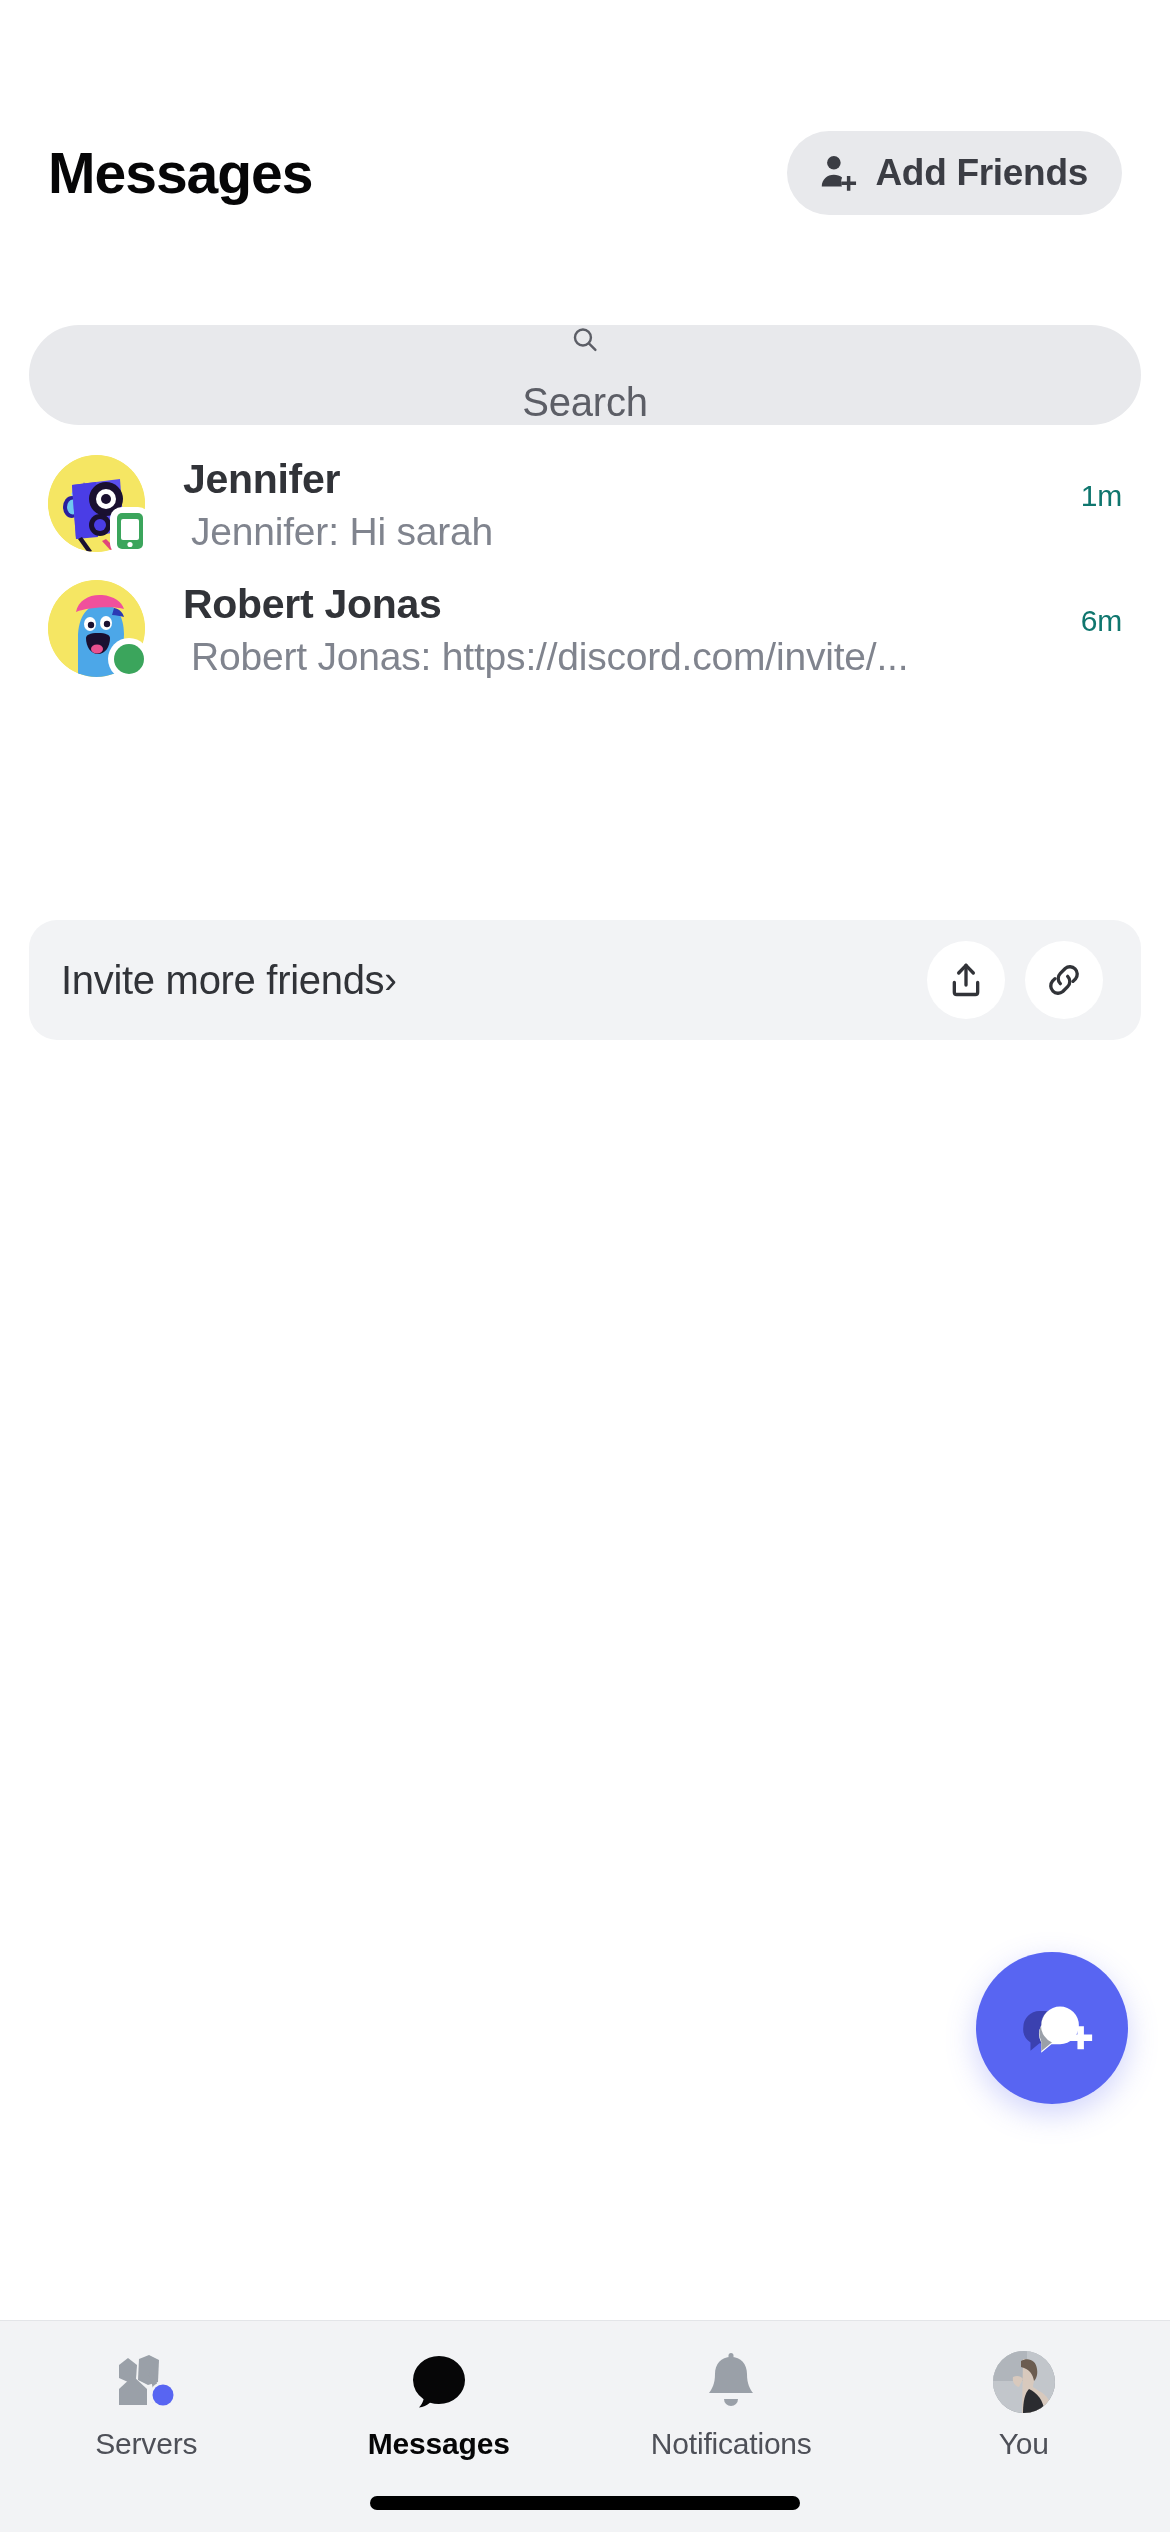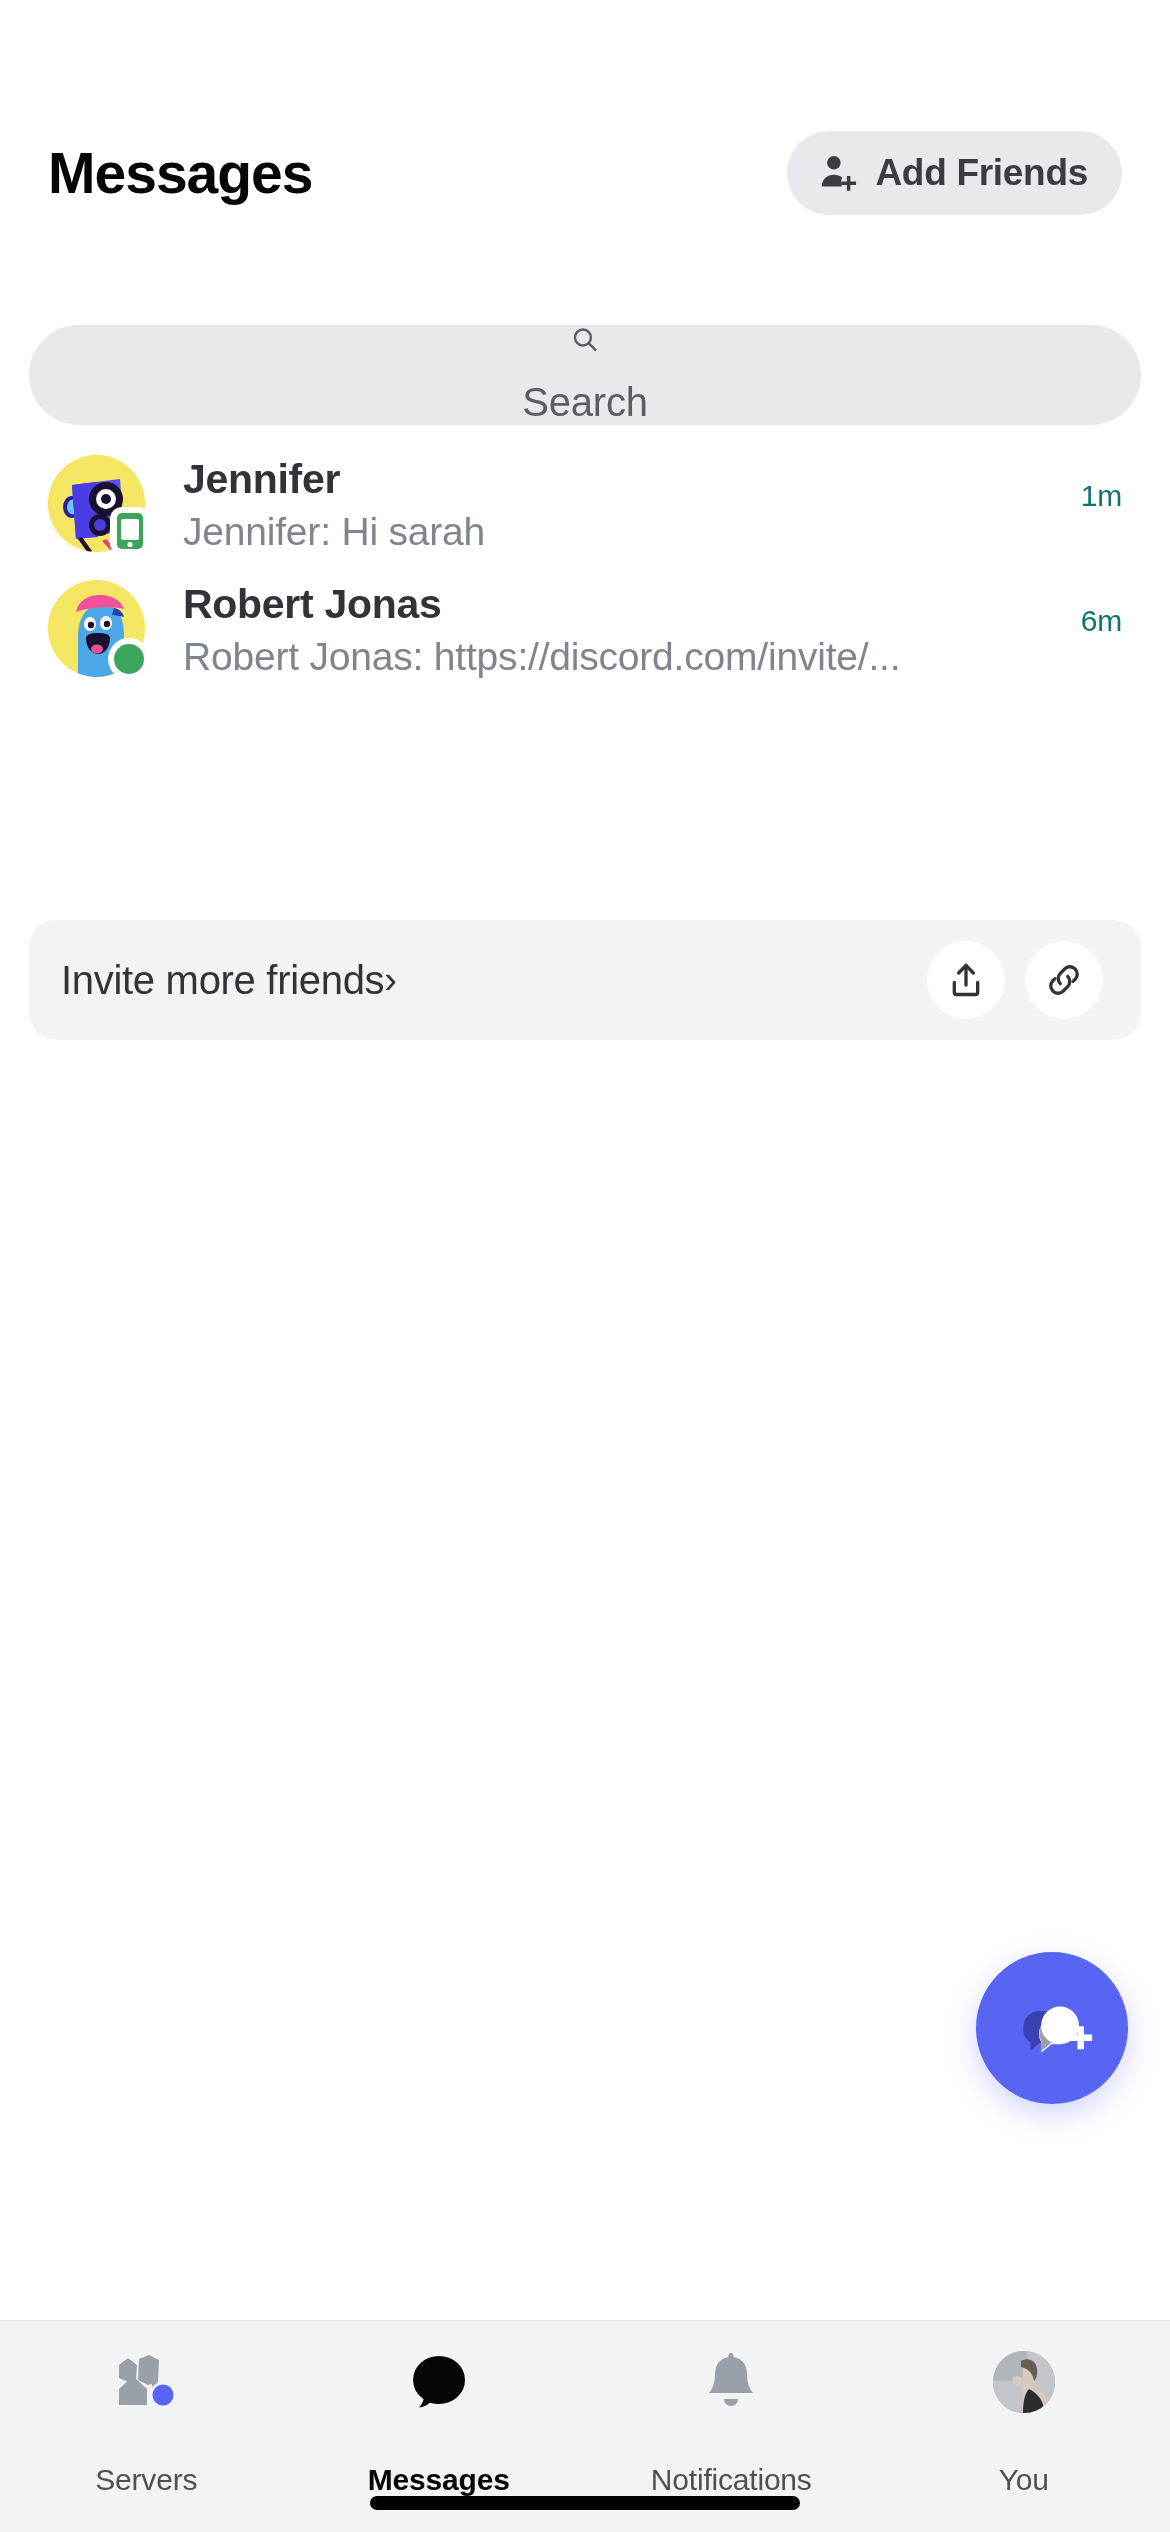--- a/index.html
+++ b/index.html
@@ -74,21 +74,21 @@
     background:#fff; display:flex; align-items:center; justify-content:center;
   }
   .badge.online::after{
     content:""; width:30px; height:30px; border-radius:50%; background:#3ba55c;
   }
   .badge.mobile { border-radius:12px; width:40px; height:48px; }
   .conv-text { flex:1; margin-left:38px; min-width:0; padding-right:20px; }
   .conv-name { font-size:41px; font-weight:600; color:#313338; letter-spacing:-0.3px; line-height:1.18; }
   .conv-msg {
     font-size:39px; color:#80848e; letter-spacing:-0.2px; line-height:1.22; margin-top:5px;
-    white-space:nowrap; overflow:hidden; text-overflow:ellipsis;
+    white-space:nowrap; overflow:hidden; text-overflow:ellipsis;margin-left:8px;
   }
   .conv-time {
     position:absolute; right:48px; top:24px;
     font-size:30px; color:#0f766e; letter-spacing:-0.2px;
   }
 
   
   .invite {
     position:absolute; top:920px; left:29px; width:1112px; height:120px;
     background:#f2f3f5; border-radius:28px;
@@ -116,21 +116,21 @@
   }
 
   
   .tabbar {
     position:absolute; bottom:0; left:0; width:1170px; height:212px;
     background:#f2f3f5; border-top:1.5px solid #e3e5e8;
     display:flex; align-items:flex-start; padding-top:28px;
   }
   .tab { flex:1; display:flex; flex-direction:column; align-items:center; gap:12px; }
   .tab-ico { height:66px; display:flex; align-items:center; justify-content:center; position:relative; }
-  .tab-lbl { font-size:30px; color:#4e5058; letter-spacing:-0.2px;margin-top:36px; }
+  .tab-lbl { font-size:30px; color:#4e5058; letter-spacing:-0.2px; }
   .tab.active .tab-lbl { color:#060607; font-weight:600; }
   .tab-avatar {
     width:62px; height:62px; border-radius:50%; overflow:hidden;
     background:linear-gradient(150deg,#c9ccd1 0%,#9aa0a8 45%,#7d8288 100%);
     position:relative;
   }
   .home-ind {
     position:absolute; bottom:22px; left:50%; transform:translateX(-50%);
     width:430px; height:14px; background:#000; border-radius:7px;
   }

